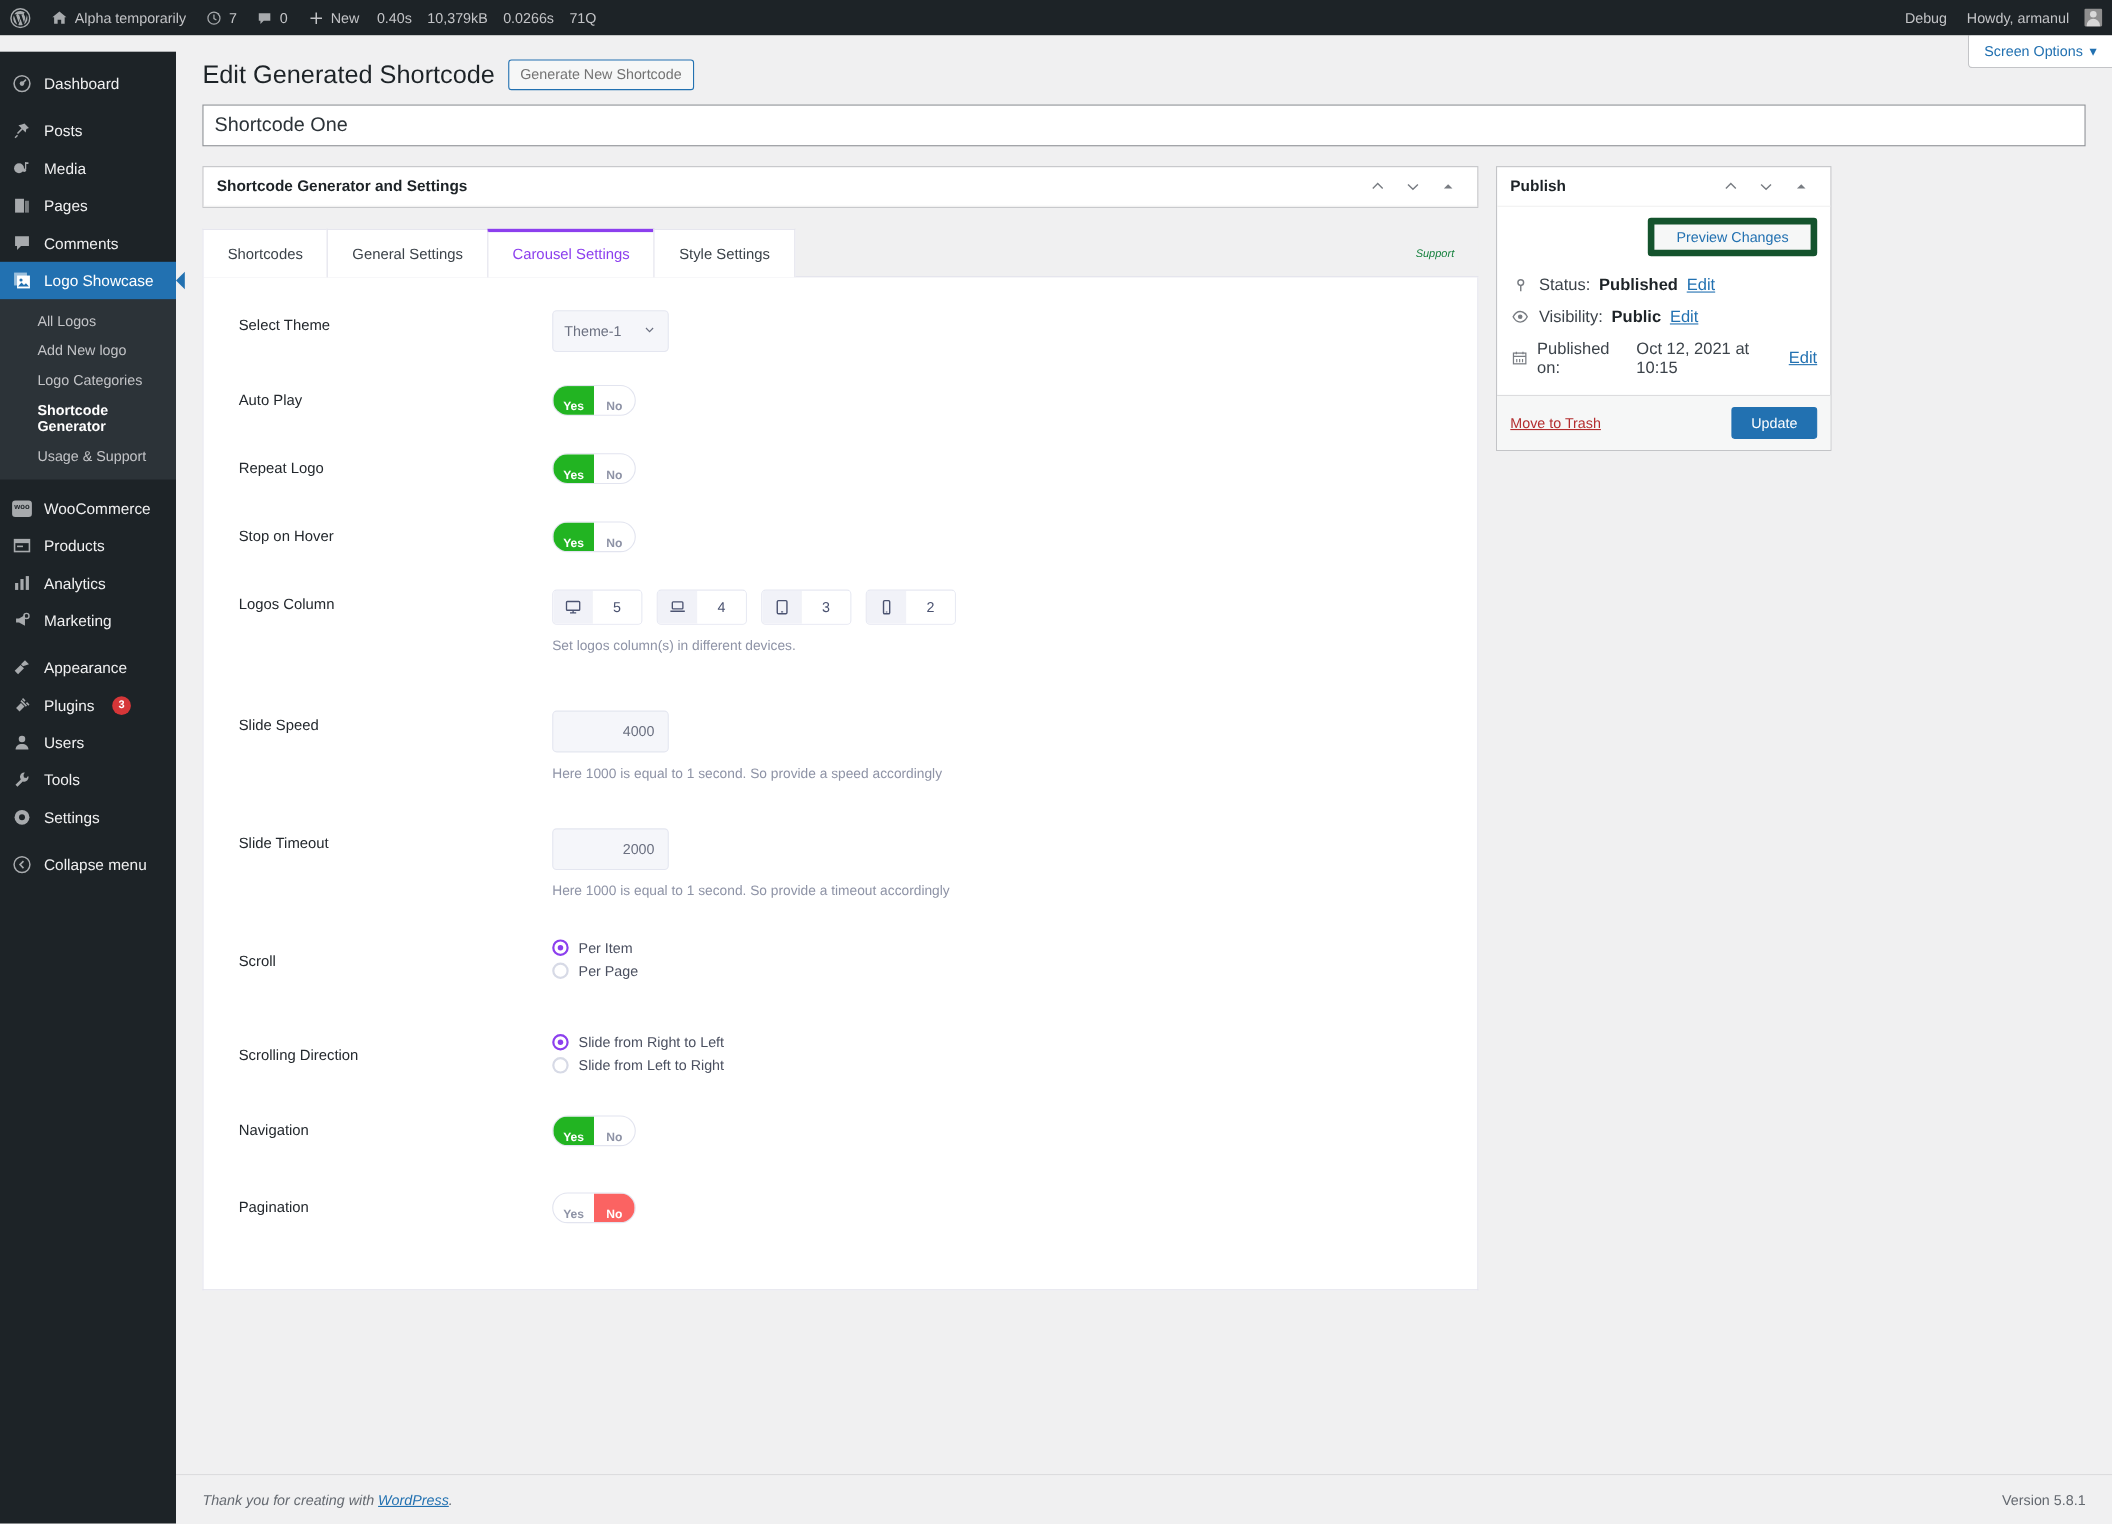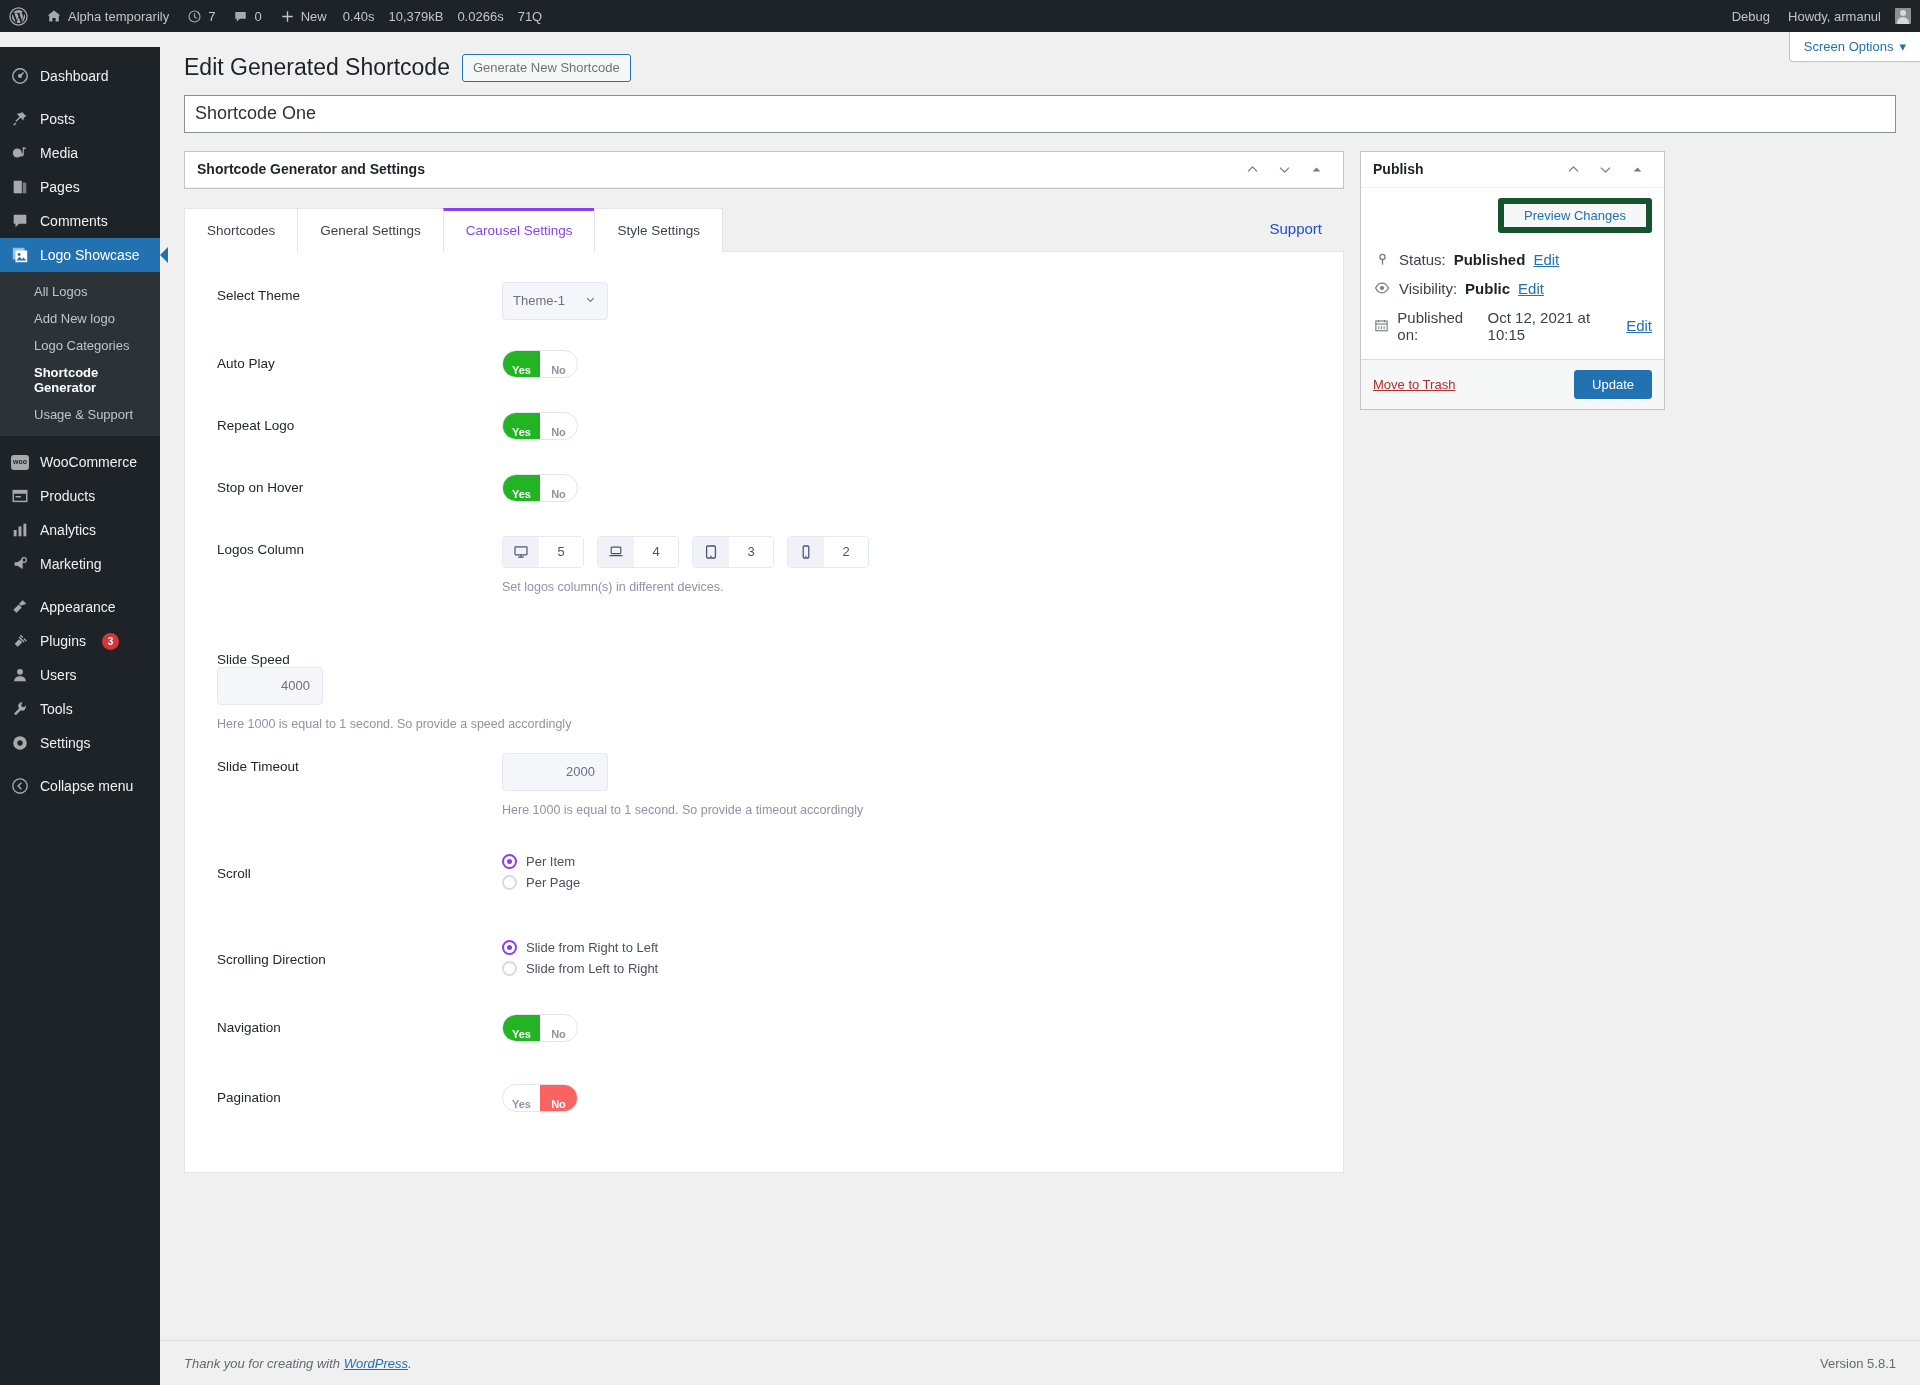--- a/index.html
+++ b/index.html
@@ -122,21 +122,21 @@
     display: flex; align-items: flex-end; position: relative;
     border-bottom: 1px solid #e4e4ed; background: #f0f0f1;
   }
   .tab {
     padding: 14px 22px; font-size: 13.5px; color: #3c434a; background: #fff;
     border: 1px solid #e4e4ed; border-bottom: none; margin-right: -1px;
     position: relative; top: 1px;
   }
   .tab.active { color: #8c3fee; border-top: 3px solid #8c3fee; padding-top: 12px; }
   .support-link {
-    margin-left: auto; padding: 0 22px 14px 0; font-size: 15px; color: #1d4ed8;
+    margin-left: auto; padding: 0 22px 14px 0; font-size: 10px; color: #15803d; font-style: italic;
   }
   .tab-body { background: #fff; border: 1px solid #e4e4ed; border-top: none; padding: 30px 0 36px 0; }
 
   
   .frow { display: flex; align-items: flex-start; padding: 0 32px; min-height: 62px; }
   .flabel { width: 285px; flex: none; font-size: 13.5px; color: #23282d; padding-top: 6px; }
   .fctrl { flex: 1; }
   .fhelp { font-size: 12.5px; color: #8e93a6; margin-top: 12px; }
 
   .selectbox {
@@ -584,21 +584,21 @@
                           <rect x="9" y="14.8" width="2" height="1.1" rx=".5" fill="currentColor"></rect>
                         </svg>
                     </span>
                     <span class="dev-val">2</span>
                   </div>
                 </div>
                 <div class="fhelp">Set logos column(s) in different devices.</div>
               </div>
             </div>
 
-            <div class="frow" style="min-height:107px; padding-top:18px;flex-direction:column;">
+            <div class="frow" style="min-height:107px; padding-top:18px;">
               <div class="flabel">Slide Speed</div>
               <div class="fctrl">
                 <div class="textbox">
                   <span>4000</span>
                 </div>
                 <div class="fhelp">Here 1000 is equal to 1 second. So provide a speed accordingly</div>
               </div>
             </div>
 
             <div class="frow" style="min-height:107px; padding-top:18px;">

